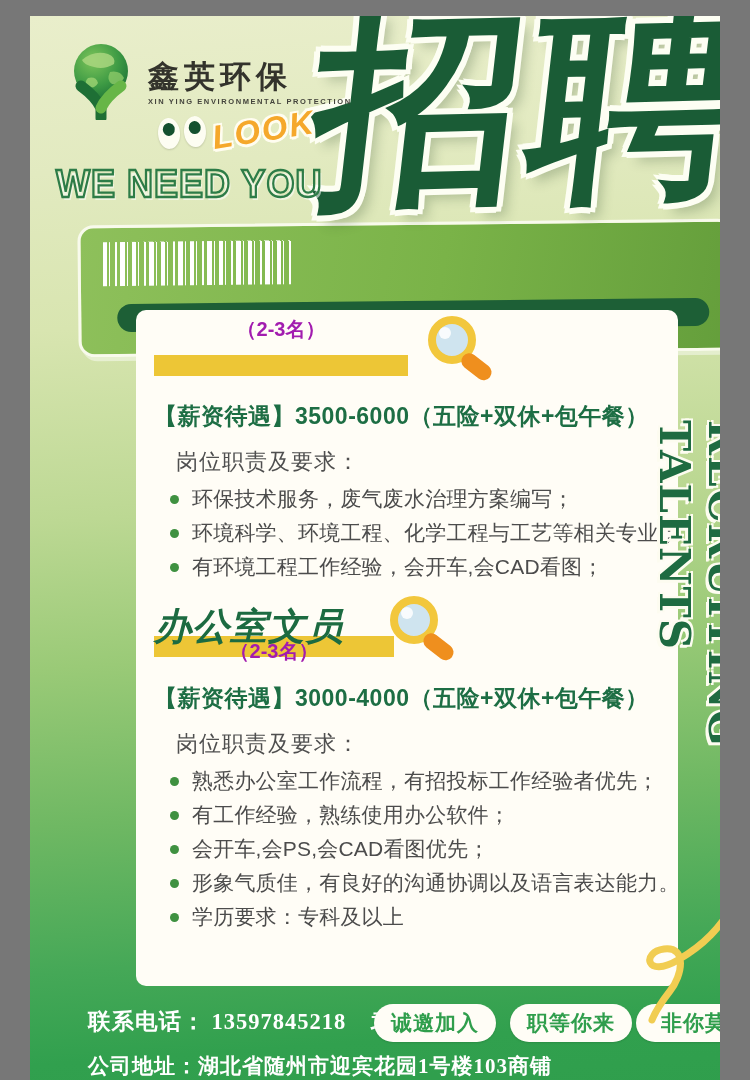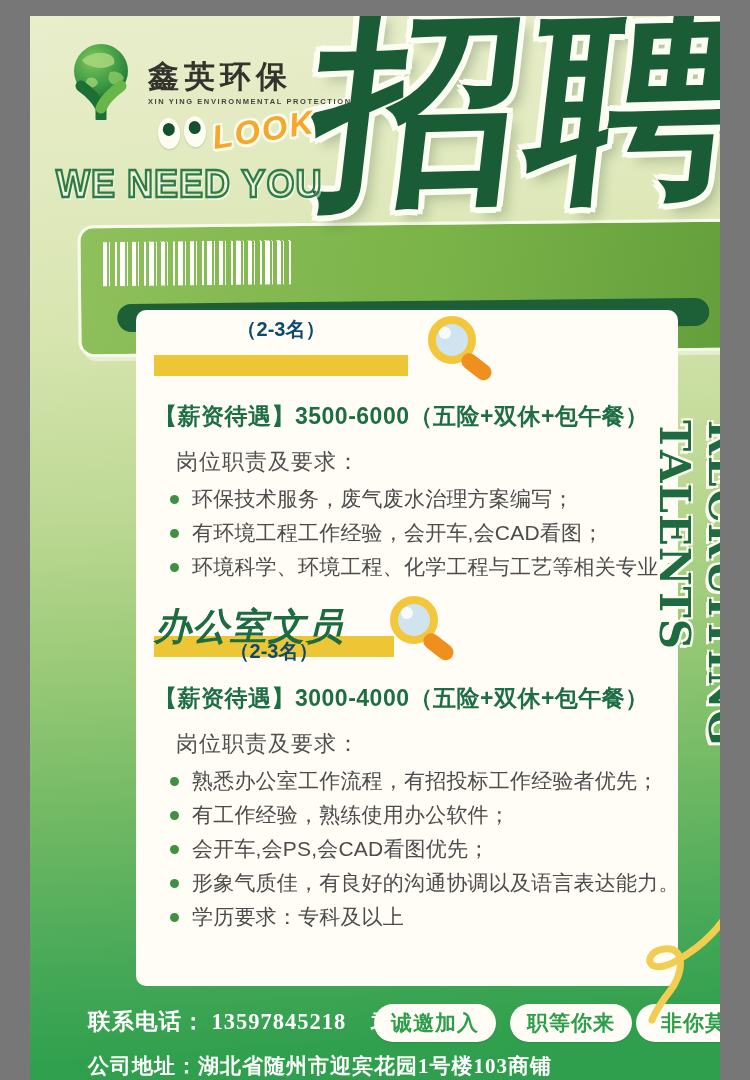--- a/index.html
+++ b/index.html
@@ -55,21 +55,21 @@
   .card{left:106px;top:294px;width:542px;height:676px;z-index:3;background:#fffdf6;border-radius:10px;
     box-sizing:border-box;padding:12px 14px 0 18px;}
   .job{position:relative;}
   .job2{margin-top:20px;}
   .job-head{position:relative;min-height:66px;}
   .title-wrap{position:relative;display:inline-block;}
   .job-title{position:relative;z-index:2;margin:0;font-family:"DejaVu Serif","Liberation Serif",serif;
     font-style:italic;font-weight:700;font-size:37px;line-height:1;color:#1c6b41;letter-spacing:1px;padding-top:4px;}
   .title-bar{position:absolute;left:0;top:32px;height:21px;background:#edc636;z-index:1;}
   .bar1{width:254px;} .bar2{width:240px;}
-  .headcount{position:relative;z-index:2;text-align:center;color:#0c4a6e;font-weight:700;font-size:20px;margin-top:-7px;}
+  .headcount{position:relative;z-index:2;text-align:center;color:#a21caf;font-weight:700;font-size:20px;margin-top:-7px;}
   .hc1{width:254px;} .hc2{width:240px;}
   .mag{position:absolute;z-index:3;}
   .mag1{left:266px;top:-8px;} .mag2{left:228px;top:-10px;}
 
   .salary{margin-top:13px;font-size:23px;font-weight:700;color:#1d6e44;letter-spacing:.5px;white-space:nowrap;}
   .req-head{margin-top:15px;margin-left:22px;font-size:22px;font-weight:400;color:#4f4f4f;letter-spacing:1px;}
   .reqs{margin:5px 0 0 0;padding:0 0 0 14px;list-style:none;}
   .req{position:relative;padding-left:24px;font-size:21px;color:#4c4c4c;line-height:34px;letter-spacing:.2px;white-space:nowrap;}
   .req::before{content:"";position:absolute;left:2px;top:13px;width:9px;height:9px;border-radius:50%;background:#3f9140;}
 
@@ -155,22 +155,22 @@
             <circle cx="32" cy="26" r="20" fill="#cfe4ef" stroke="#f2c73c" stroke-width="8"></circle>
             <circle cx="25" cy="19" r="6" fill="#ffffff" opacity=".85"></circle>
             <rect x="48" y="36" width="34" height="16" rx="8" fill="#ef8f1e" transform="rotate(38 48 36)"></rect>
           </svg>
         </span>
       </div>
       <div class="salary">【薪资待遇】3500-6000（五险+双休+包午餐）</div>
       <div class="req-head">岗位职责及要求：</div>
       <ul class="reqs">
         <li class="req">环保技术服务，废气废水治理方案编写；</li>
+        <li class="req">环境科学、环境工程、化学工程与工艺等相关专业；</li>
         <li class="req">有环境工程工作经验，会开车,会CAD看图；</li>
-        <li class="req">环境科学、环境工程、化学工程与工艺等相关专业；</li>
       </ul>
     </div>
 
     <div class="job job2">
       <div class="job-head">
         <div class="title-wrap">
           <h2 class="job-title">办公室文员</h2>
           <div class="title-bar bar2"></div>
           <div class="headcount hc2">（2-3名）</div>
         </div>

